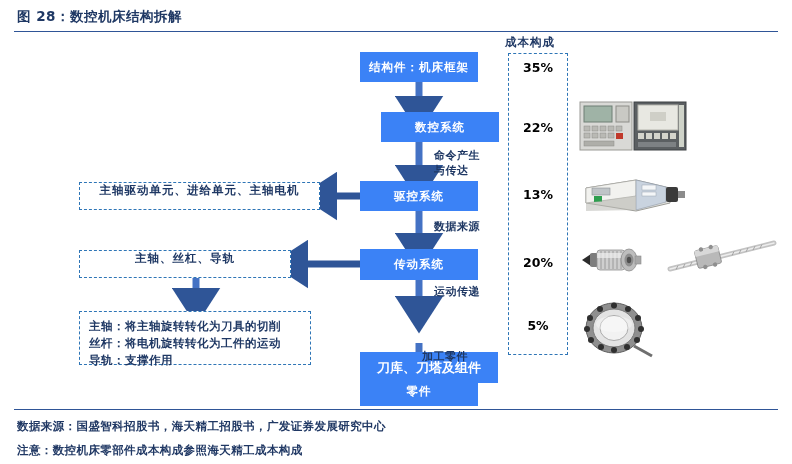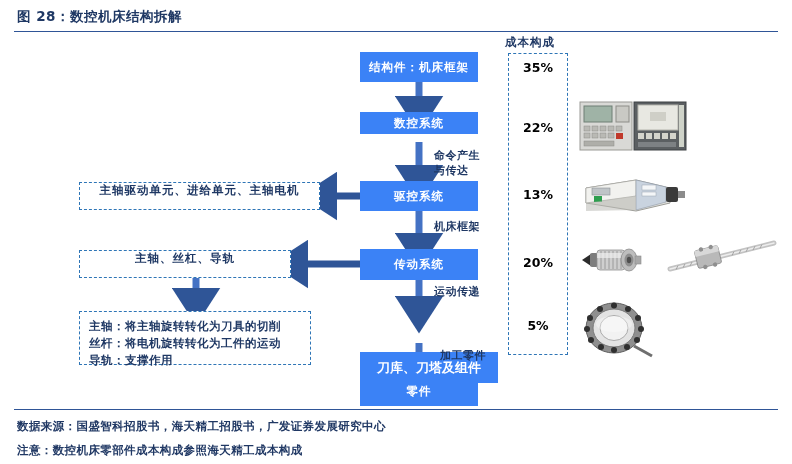--- a/index.html
+++ b/index.html
@@ -123,21 +123,21 @@
     <line x1="360" y1="196" x2="322" y2="196" stroke="#2f5597" stroke-width="7" marker-end="url(#ahL)"></line>
     <line x1="360" y1="264" x2="293" y2="264" stroke="#2f5597" stroke-width="7" marker-end="url(#ahL)"></line>
 
     <line x1="196" y1="278" x2="196" y2="303" stroke="#4472c4" stroke-width="7" marker-end="url(#ahD)"></line>
   </svg>
 
   <div class="fbox" style="left:360px;top:52px;width:118px;height:30px;">
     <span>结构件：机床框架</span>
   </div>
 
-  <div class="fbox" style="left:360px;top:112px;width:118px;height:22px;">
+  <div class="fbox" style="left:381px;top:112px;width:118px;height:30px;">
     <span>数控系统</span>
   </div>
 
   <div class="fbox" style="left:360px;top:181px;width:118px;height:30px;">
     <span>驱控系统</span>
   </div>
 
   <div class="fbox" style="left:360px;top:249px;width:118px;height:31px;">
     <span>传动系统</span>
   </div>
@@ -148,25 +148,25 @@
 
   <div class="fbox" style="left:360px;top:376px;width:118px;height:30px;">
     <span>零件</span>
   </div>
 
   <div class="alabel" style="left:434px;top:148px;">
     <div>命令产生</div>
     <div>与传达</div>
   </div>
 
-  <div class="alabel" style="left:434px;top:219px;">机床框架</div>
+  <div class="alabel" style="left:434px;top:219px;">数据来源</div>
 
   <div class="alabel" style="left:434px;top:284px;">运动传递</div>
 
-  <div class="alabel" style="left:440px;top:349px;font-family:Liberation Mono, monospace;">加工零件</div>
+  <div class="alabel" style="left:422px;top:349px;">加工零件</div>
 
   <div class="dbox" style="left:79px;top:182px;width:241px;height:28px;">
     <span>主轴驱动单元、进给单元、主轴电机</span>
   </div>
 
   <div class="dbox" style="left:79px;top:250px;width:212px;height:28px;">
     <span>主轴、丝杠、导轨</span>
   </div>
 
   <div class="dbox multi" style="left:79px;top:311px;width:232px;height:54px;">

